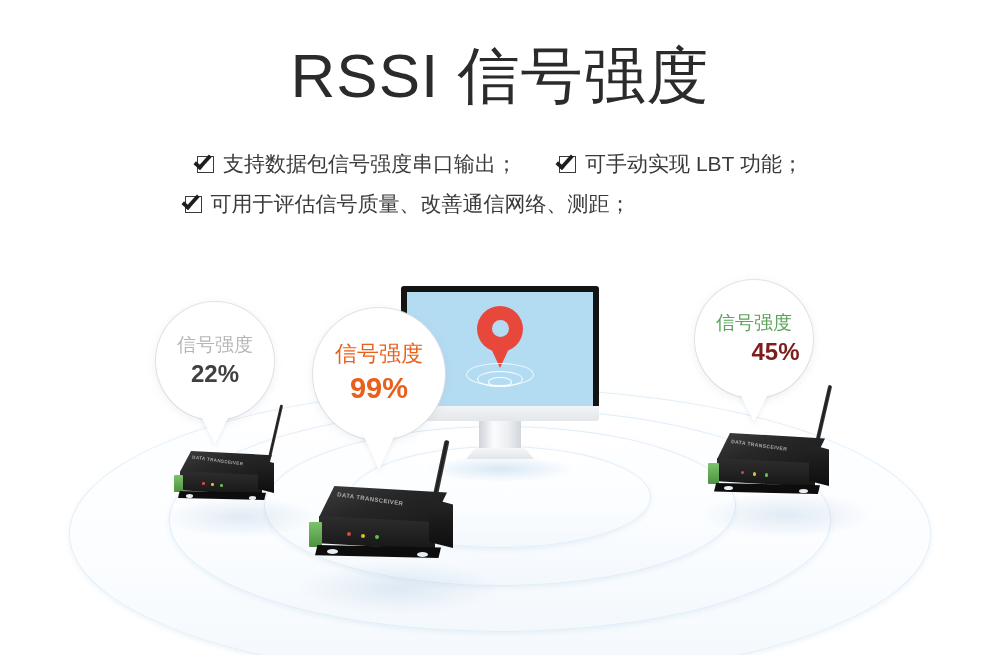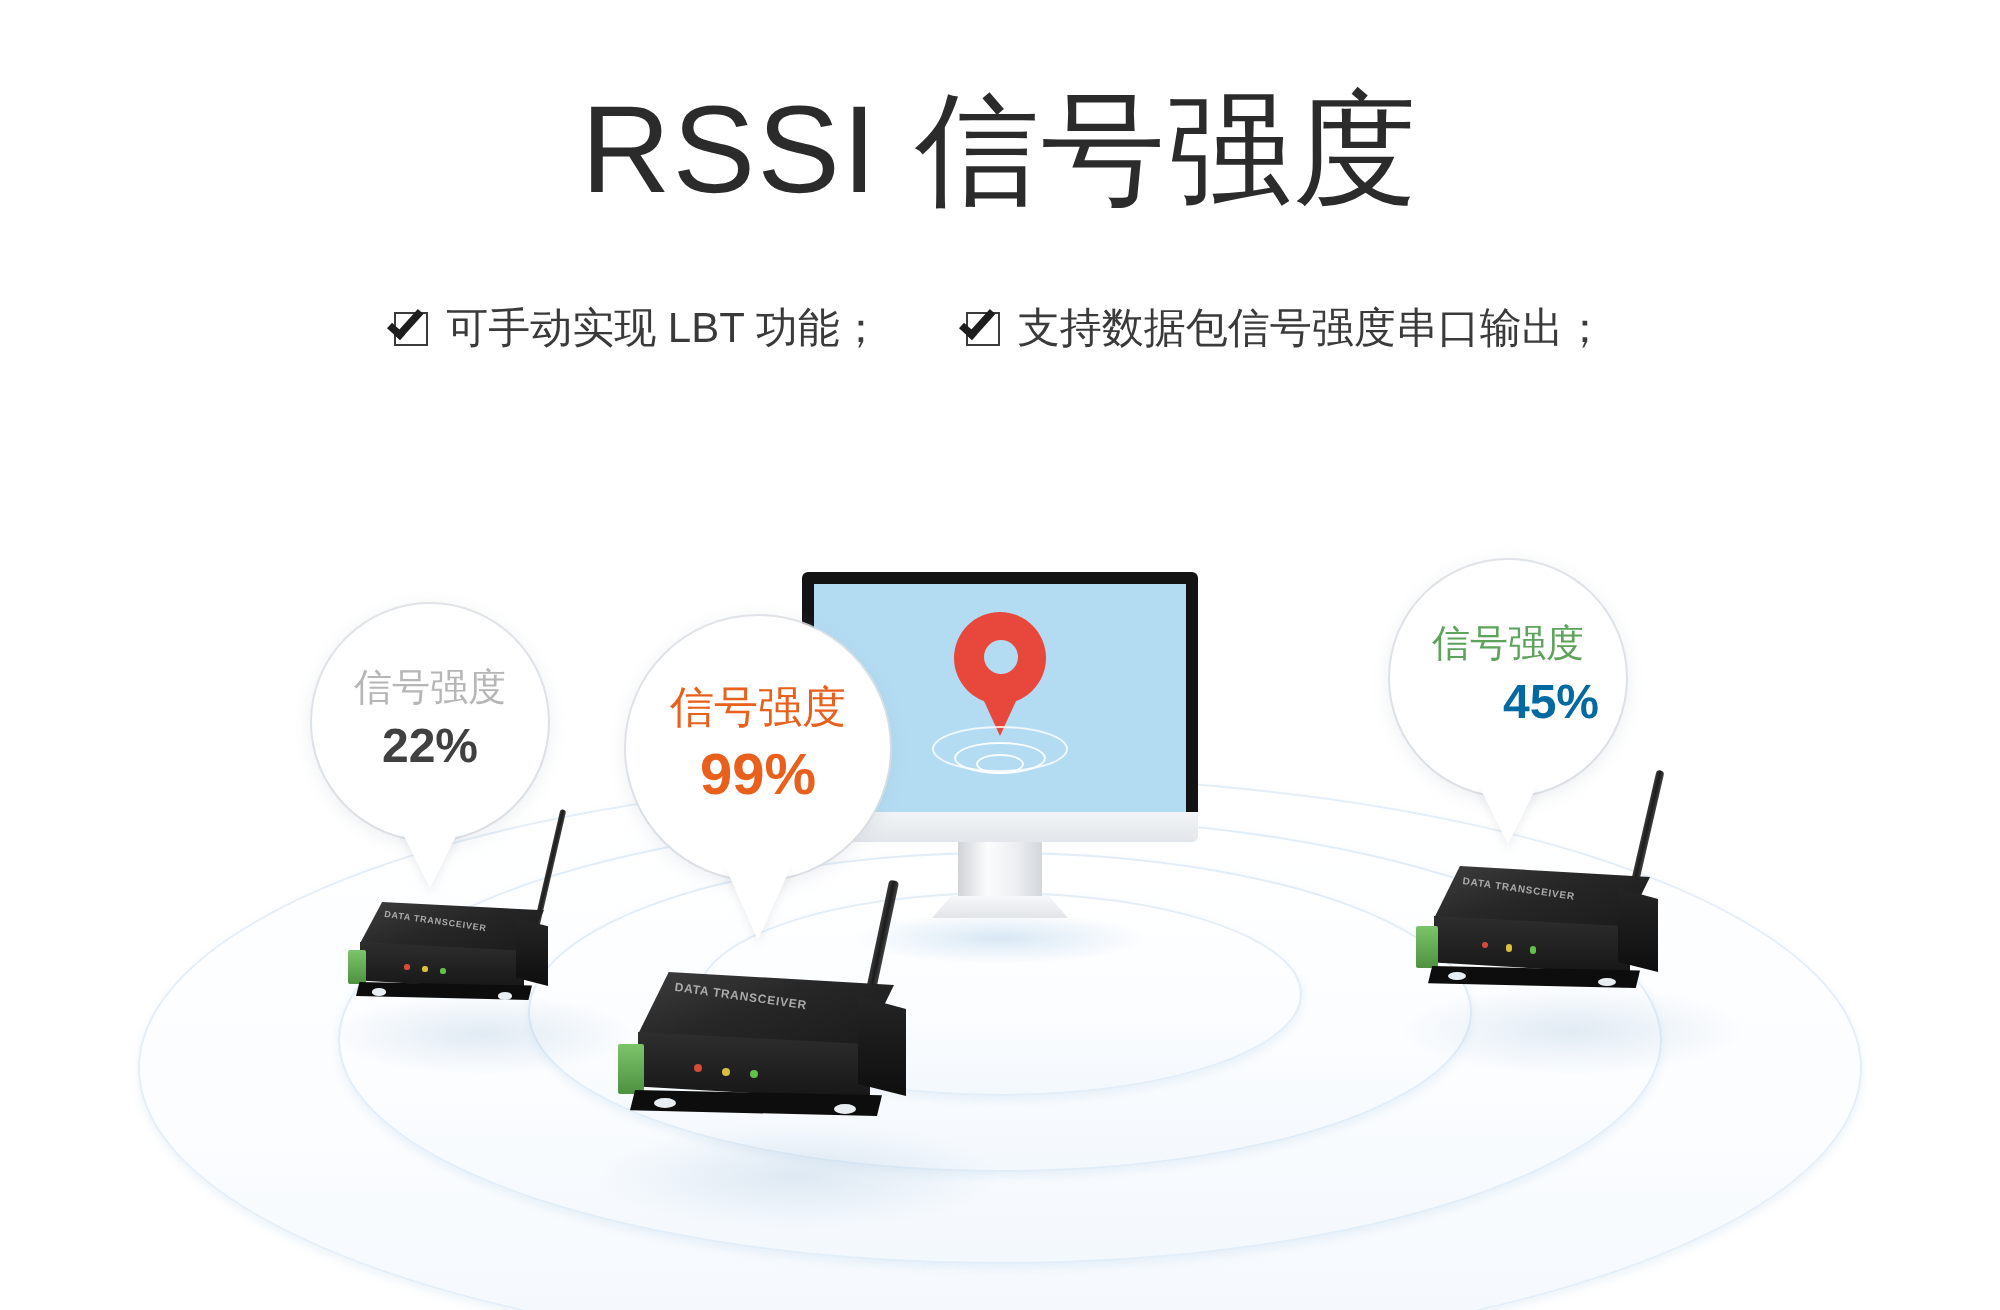--- a/index.html
+++ b/index.html
@@ -180,21 +180,21 @@
   .bubble.gray .lbl{color:#b6b6b6;}
   .bubble.gray .val{color:#404040;}
 
   .bubble.orange{left:313px;top:58px;width:132px;height:132px;}
   .bubble.orange .lbl{color:#e8601c;font-size:22px;}
   .bubble.orange .val{color:#e8601c;font-size:29px;}
   .bubble.orange .tail{bottom:-30px;border-left-width:17px;border-right-width:17px;border-top-width:38px;}
 
   .bubble.green{left:695px;top:30px;}
   .bubble.green .lbl{color:#5da35b;}
-  .bubble.green .val{color:#0369a1;margin-left:43px;}
+  .bubble.green .val{color:#7f1d1d;margin-left:43px;}
 
   
   .device{position:absolute;}
   .dev-antenna{
     position:absolute;
     background:linear-gradient(90deg,#3a3a3a,#1b1b1b,#434343);
     border-radius:2px;
   }
   .dev-top{
     position:absolute;
@@ -243,25 +243,31 @@
 <body>
 
 <div class="stage">
 
   <div class="title">RSSI 信号强度</div>
 
   <div class="bullets">
     <div class="bullet-row bullet-row-1">
       <div class="bullet">
         <span class="chk"></span>
-        <span>可手动实现 LBT 功能；</span>
+        <span>支持数据包信号强度串口输出；</span>
       </div>
       <div class="bullet">
         <span class="chk"></span>
-        <span>支持数据包信号强度串口输出；</span>
+        <span>可手动实现 LBT 功能；</span>
+      </div>
+    </div>
+    <div class="bullet-row bullet-row-2">
+      <div class="bullet">
+        <span class="chk"></span>
+        <span>可用于评估信号质量、改善通信网络、测距；</span>
       </div>
     </div>
   </div>
 
   <div class="scene">
 
     <div class="ground">
       <div class="ring r4"></div>
       <div class="ring r3"></div>
       <div class="ring r2"></div>

